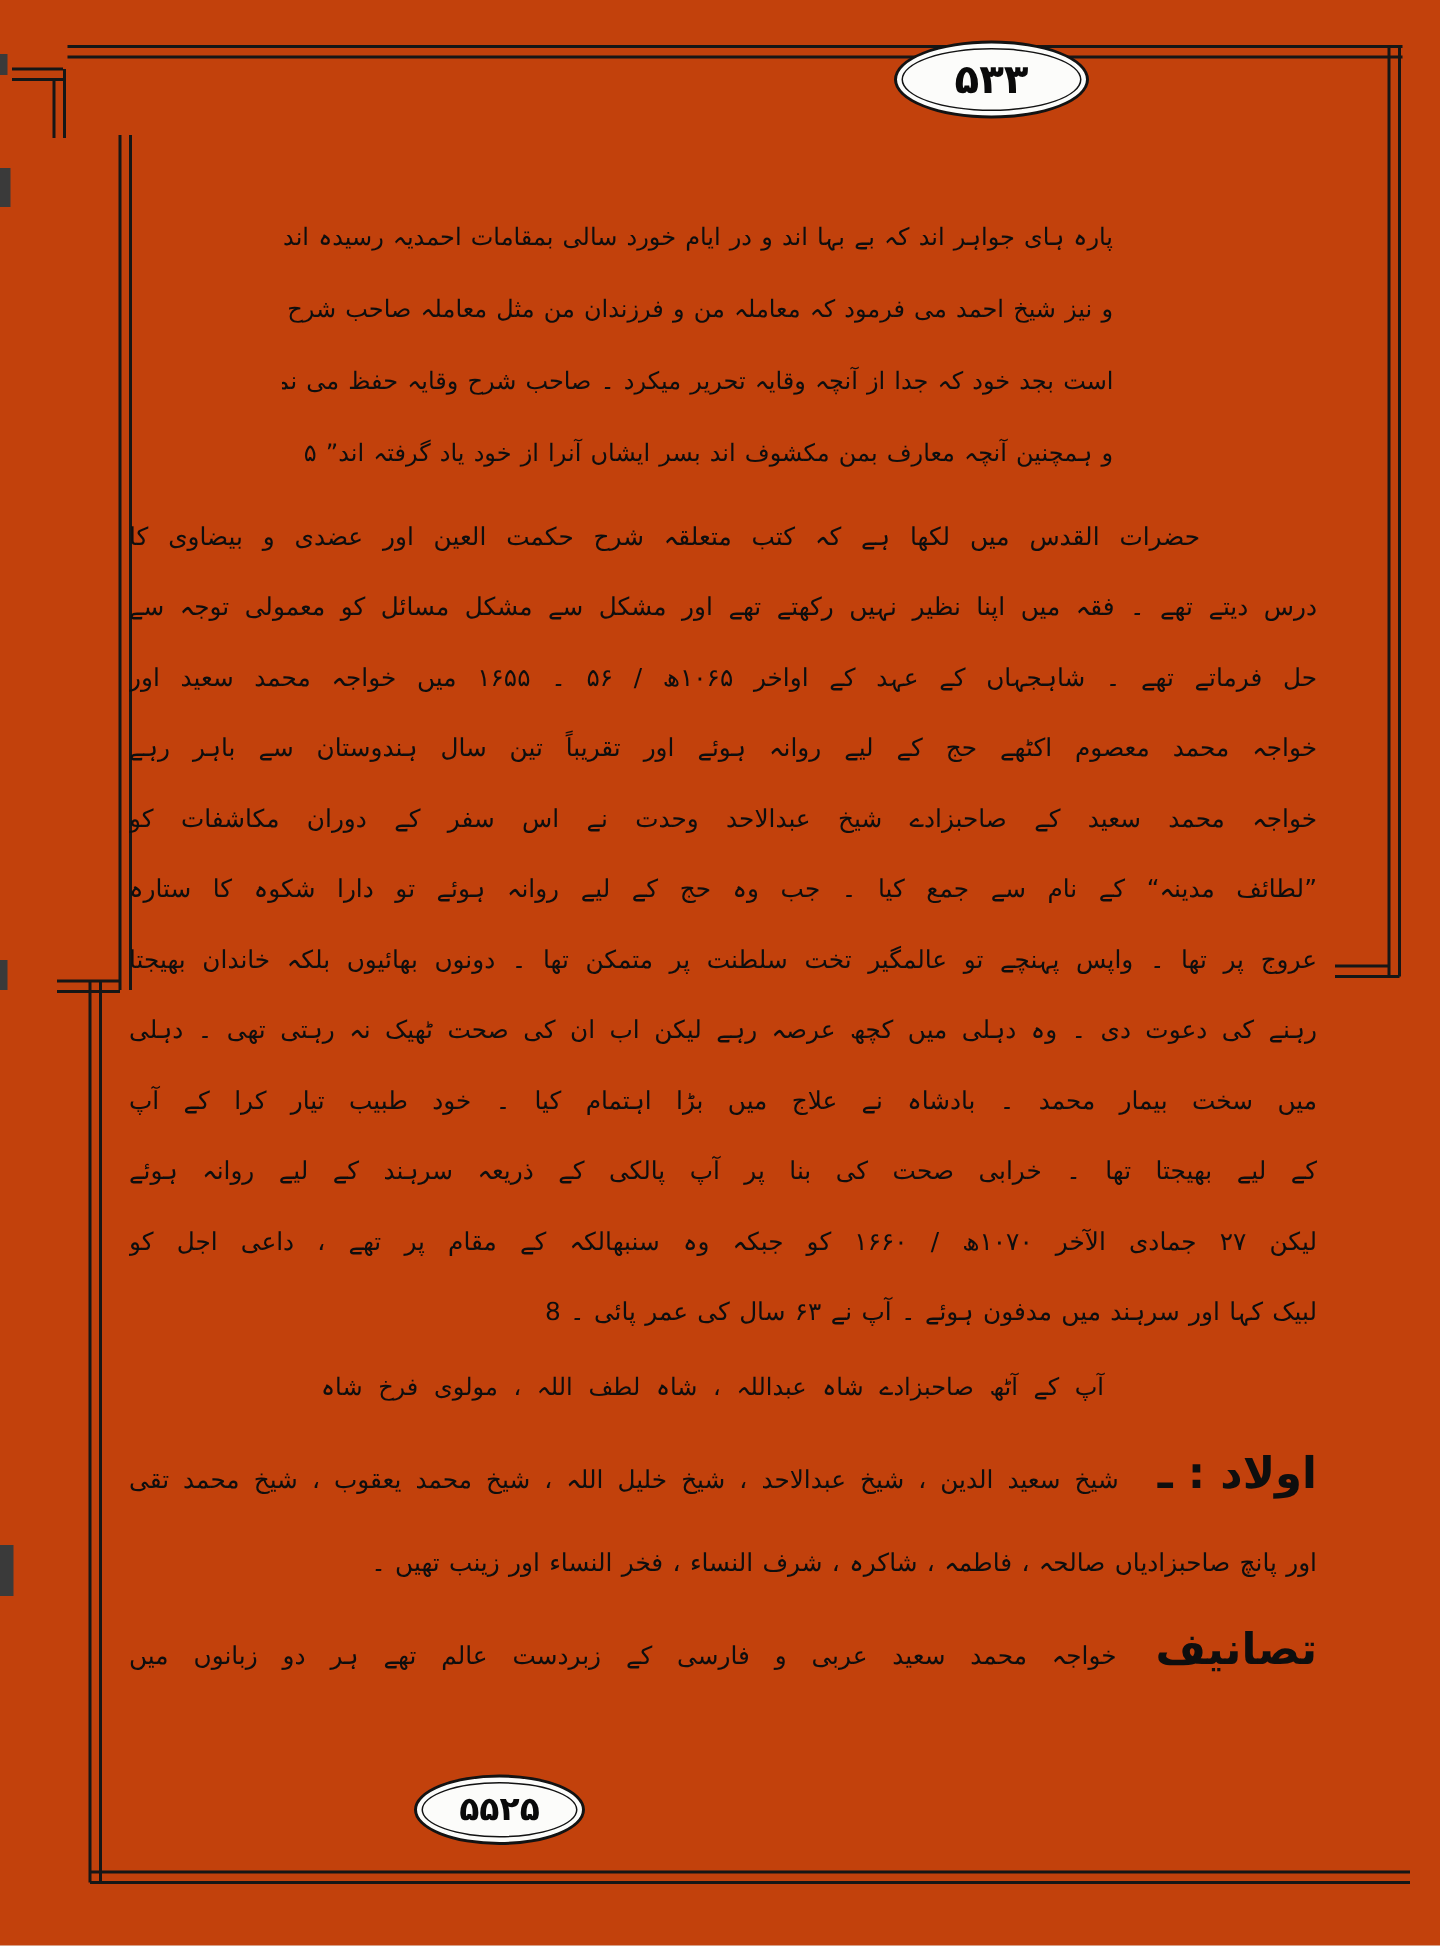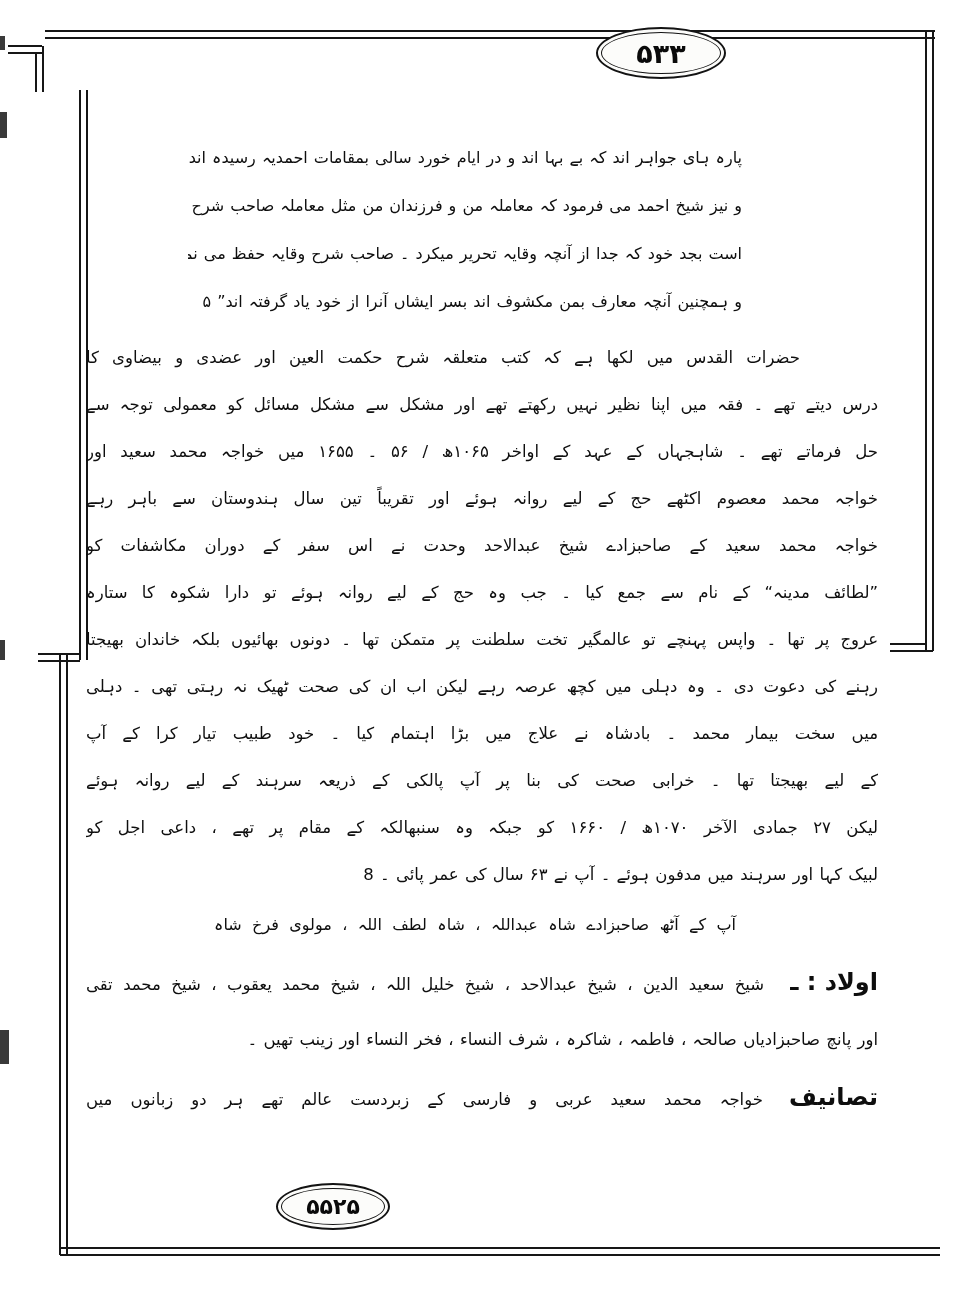--- a/index.html
+++ b/index.html
@@ -1,21 +1,21 @@
 <!DOCTYPE html>
 <html lang="ur" dir="rtl"><head>
 <meta charset="utf-8">
 <style>
   * { margin:0; padding:0; box-sizing:border-box; }
   html,body { background:#e9e9e6; }
   .page {
     position:relative;
     width:960px; height:1297px;
     margin:0 auto;
-    background:#ffffff;
+    background:#c2410c;
     overflow:hidden;
     font-family:"DejaVu Sans", sans-serif;
     color:#0e0e0e;
   }
   .border-svg { position:absolute; left:0; top:0; width:960px; height:1297px; }
 
   
   .oval {
     position:absolute;
     border:2.5px solid #131313;
@@ -71,21 +71,21 @@
   }
   .heading-line {
     display:flex;
     align-items:baseline;
     gap:26px;
     font-size:16.5px;
     line-height:60px;
     margin-top:2px;
   }
   .big-heading {
-    font-size:24px;
+    font-size:29px;
     font-weight:bold;
     white-space:nowrap;
     letter-spacing:0;
   }
   .heading-rest {
     flex:1;
     white-space:nowrap;
     overflow:hidden;
     text-align:justify;
     text-align-last:justify;

